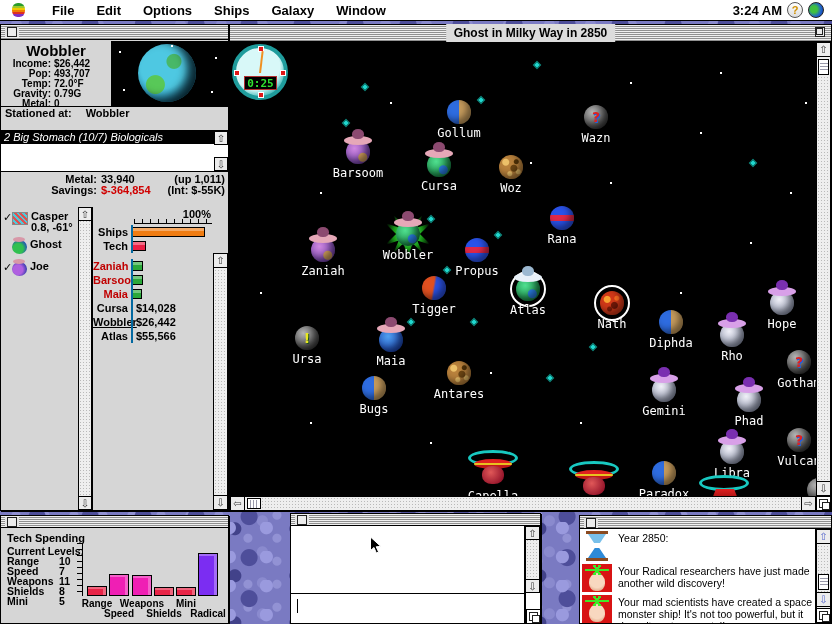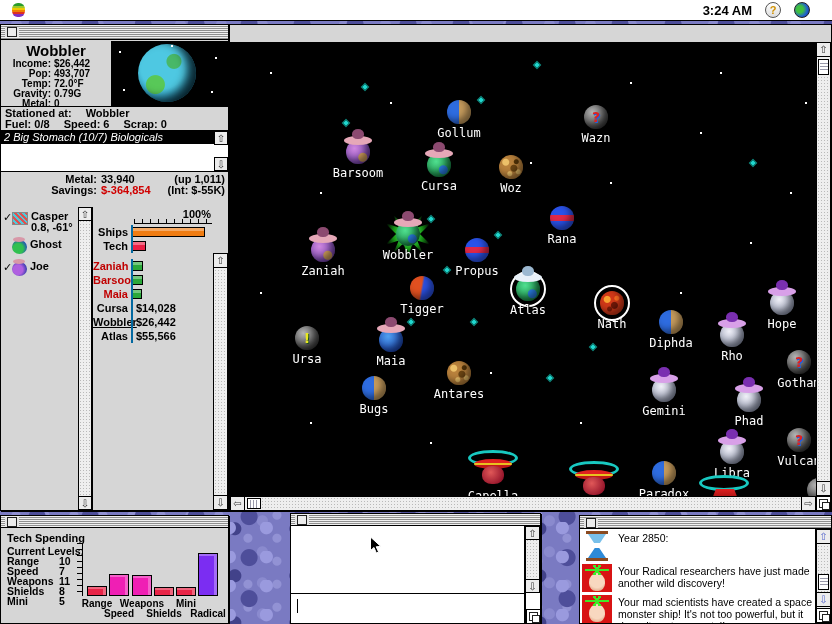--- a/index.html
+++ b/index.html
@@ -11,21 +11,21 @@
   radial-gradient(circle at 70% 60%,#4e4e9a 0 8px,transparent 9px),
   radial-gradient(circle at 40% 80%,#8a8ace 0 5px,transparent 6px),
   radial-gradient(circle at 85% 25%,#42428a 0 6px,transparent 7px),
   radial-gradient(circle at 55% 40%,#9292d4 0 4px,transparent 5px);
  background-size:37px 29px,53px 41px,41px 31px,61px 47px,29px 23px}
 
 #menubar{position:absolute;left:0;top:0;width:832px;height:21px;background:#fff;border-bottom:1px solid #000;display:flex;align-items:center;z-index:50}
 .apple{width:13px;height:14px;margin:0 16px 0 12px;border-radius:45% 45% 42% 42%;
  background:linear-gradient(180deg,#2a9c2a 0 22%,#9cc82a 22% 38%,#f0c800 38% 52%,#f08000 52% 66%,#e03020 66% 82%,#8030c0 82%)}
 .menu-item{font:bold 13px "Liberation Sans",sans-serif;padding:0 11px;color:#000}
-.mb-right{margin-left:auto;display:flex;align-items:center;gap:13px;padding-right:22px}
+.mb-right{margin-left:auto;display:flex;align-items:center;gap:5px;padding-right:8px}
 .mb-clock{font:bold 13px "Liberation Sans",sans-serif}
 .help-ic{width:16px;height:16px;border-radius:50%;background:linear-gradient(#fff,#ddd);border:1px solid #555;color:#d09000;font:bold 11px/14px "Liberation Sans",sans-serif;text-align:center}
 .app-ic{width:16px;height:16px;border-radius:50%;border:1px solid #222;background:radial-gradient(circle at 35% 45%,#40c040 0 28%,#2060d0 62%,#103070)}
 
 .win{position:absolute;background:#d6d6d6;border:1px solid #000;box-shadow:1px 1px 0 #000}
 .tbar{position:relative;height:15px;border-bottom:1px solid #000;background:repeating-linear-gradient(180deg,#f0f0f0 0 1px,#909090 1px 2px)}
 .tbar .closebox{position:absolute;left:6px;top:2px;width:10px;height:10px;background:#ececec;border:1px solid #222;box-shadow:-2px 0 0 #e4e4e4,2px 0 0 #e4e4e4}
 .tbar .zoombox{position:absolute;right:6px;top:2px;width:10px;height:10px;background:#ececec;border:1px solid #222}
 .tbar .zoombox::after{content:'';position:absolute;left:0px;top:0px;width:5px;height:5px;border:1px solid #222}
 .tbar .ttl{position:absolute;left:50%;top:-1px;transform:translateX(-50%);height:16px;line-height:16px;background:#dcdcdc;padding:0 8px;font:bold 12px "Liberation Sans",sans-serif;white-space:nowrap}
@@ -160,20 +160,21 @@
 .ic-scientist::before{content:'';position:absolute;left:7px;top:9px;width:16px;height:18px;border-radius:50% 50% 42% 42%;background:radial-gradient(circle at 50% 40%,#f8d8c0 0 55%,#e0a888 85%)}
 .ic-scientist::after{content:'';position:absolute;left:3px;top:1px;width:24px;height:10px;background:linear-gradient(60deg,transparent 45%,#40e828 45% 55%,transparent 55%),linear-gradient(-60deg,transparent 45%,#40e828 45% 55%,transparent 55%),linear-gradient(0deg,transparent 42%,#40e828 42% 58%,transparent 58%)}
 </style>
 </head>
 <body>
 
 <div id="screen">
 
   <div id="menubar">
     <span class="apple"></span>
+    <span id="menu-items"><span class="menu-item">File</span><span class="menu-item">Edit</span><span class="menu-item">Options</span><span class="menu-item">Ships</span><span class="menu-item">Galaxy</span><span class="menu-item">Window</span></span>
     <span class="mb-right">
       <span class="mb-clock">3:24 AM</span>
       <span class="help-ic">?</span>
       <span class="app-ic"></span>
     </span>
   </div>
 
   <div id="status-win" class="win">
     <div class="tbar">
         <span class="closebox"></span>
@@ -208,25 +209,20 @@
       <span class="wd" style="left:8px;top:10px"></span>
         <span class="wd" style="left:104px;top:16px"></span>
       <span class="wd" style="left:12px;top:48px"></span>
         <span class="wd" style="left:100px;top:50px"></span>
       <span class="wd" style="left:60px;top:4px"></span>
     </div>
     <div class="stationed">
       <div class="strow">
           <span>Stationed at:</span>
           <span>Wobbler</span>
-        </div>
-      <div class="strow" id="fleet-stats">
-          <span>Fuel: 0/8</span>
-          <span>Speed: 6</span>
-          <span>Scrap: 0</span>
         </div>
     </div>
     <div class="shiplist">
       <div id="ship-rows">
           <div class="srow sel">2 Big Stomach (10/7) Biologicals</div>
         </div>
       <span class="sbtn" style="right:0;top:0;width:14px;height:14px">⇧</span>
       <span class="sbtn" style="right:0;bottom:0;width:14px;height:14px">⇩</span>
     </div>
     <div class="finance">
@@ -326,21 +322,33 @@
             </span>
           </div>
         </div>
       <div class="sb" style="right:0;top:46px;bottom:0;width:15px"></div>
       <span class="sbtn" style="right:0;top:46px;width:15px;height:15px">⇧</span>
       <span class="sbtn" style="right:0;bottom:0;width:15px;height:15px">⇩</span>
     </div>
   </div>
 
   <div id="map-win" class="win">
+    <div class="tbar">
+      <span class="ttl">Ghost in Milky Way in 2850</span>
+      <span class="zoombox"></span>
+    </div>
     <div class="map" id="map">
+      <div class="clock">
+        <span class="c-tick" style="left:22px;top:-2px"></span>
+        <span class="c-tick" style="left:22px;bottom:-2px"></span>
+        <span class="c-tick" style="left:-2px;top:22px"></span>
+        <span class="c-tick" style="right:-2px;top:22px"></span>
+        <span class="c-hand"></span>
+        <span class="c-dig">0:25</span>
+      </div>
     <span class="sdust" style="left: 40px; top: 30px;"></span>
         <span class="sdust" style="left: 90px; top: 150px;"></span>
         <span class="sdust" style="left: 160px; top: 60px;"></span>
         <span class="sdust" style="left: 300px; top: 120px;"></span>
         <span class="sdust" style="left: 400px; top: 40px;"></span>
         <span class="sdust" style="left: 470px; top: 90px;"></span>
         <span class="sdust" style="left: 520px; top: 200px;"></span>
         <span class="sdust" style="left: 560px; top: 150px;"></span>
         <span class="sdust" style="left: 80px; top: 380px;"></span>
         <span class="sdust" style="left: 200px; top: 400px;"></span>
@@ -404,21 +412,21 @@
           <div class="glowburst"></div>
           <div class="planet b-green">
             <div class="hat h-pink"></div>
           </div>
           <div class="slabel">Wobbler</div>
         </div>
         <div class="star" style="left: 235px; top: 196px;">
           <div class="planet b-striped"></div>
           <div class="slabel">Propus</div>
         </div>
-        <div class="star" style="left: 180px; top: 234px; text-decoration: underline;">
+        <div class="star" style="left: 192px; top: 234px; text-decoration: underline;">
           <div class="planet b-tigger"></div>
           <div class="slabel">Tigger</div>
         </div>
         <div class="star" style="left: 286px; top: 235px;">
           <div class="planet b-green circled">
             <div class="hat h-white"></div>
           </div>
           <div class="slabel">Atlas</div>
         </div>
         <div class="star" style="left: 370px; top: 249px;">

